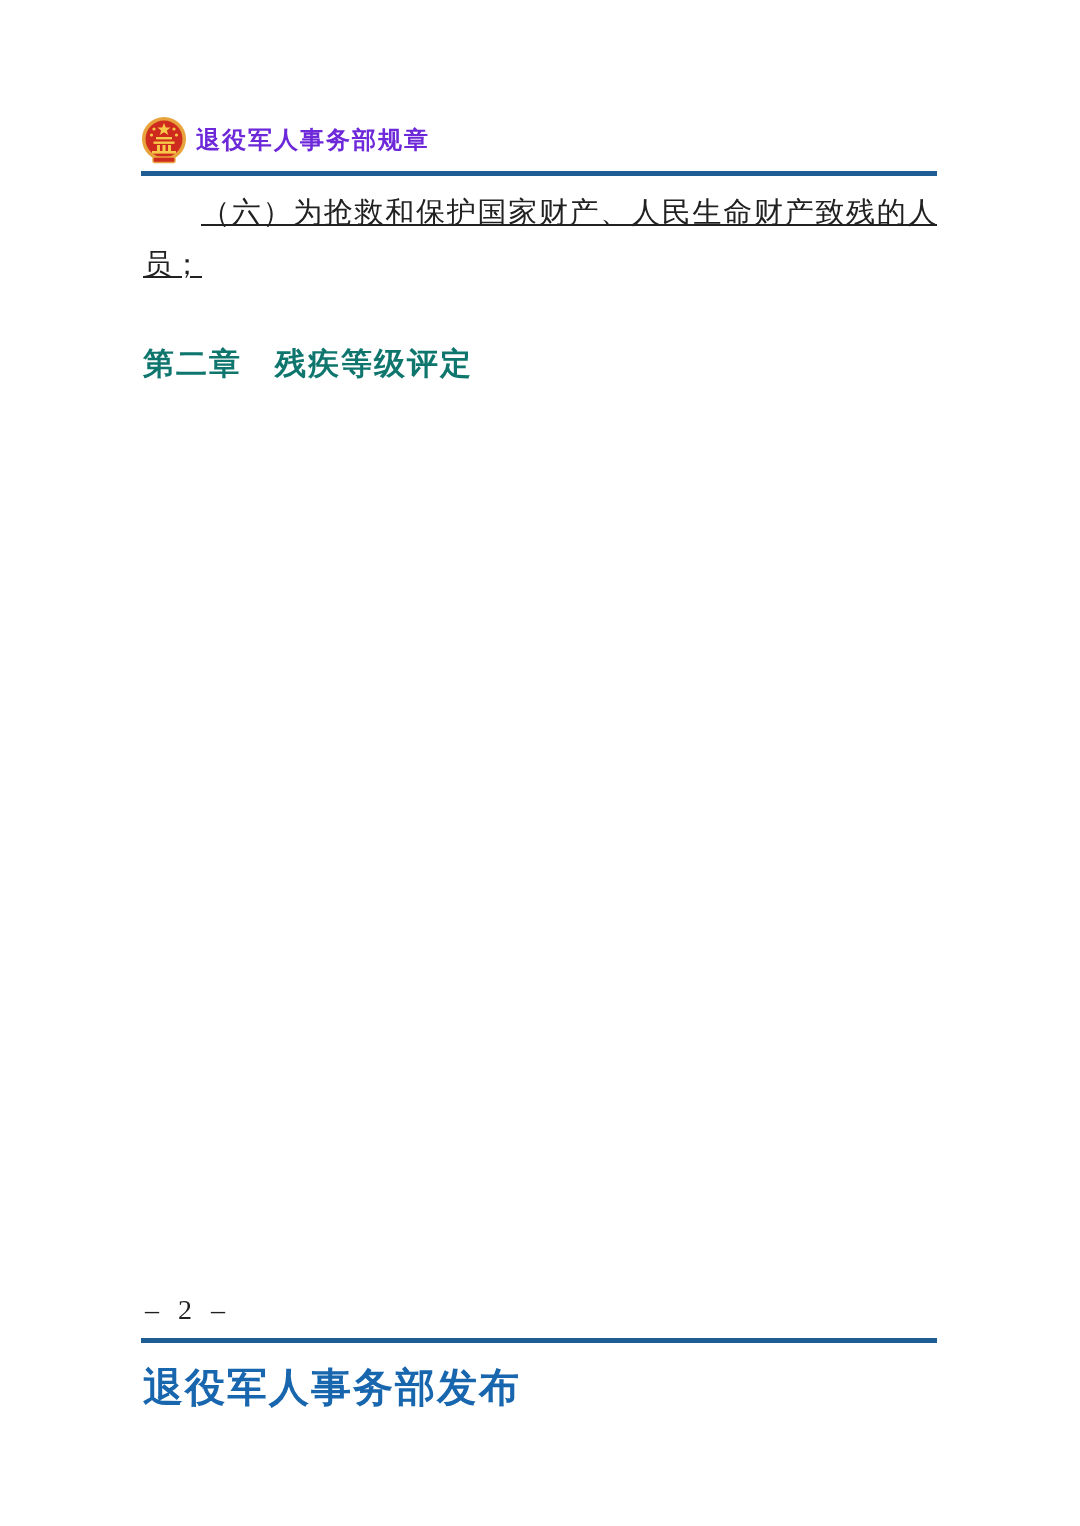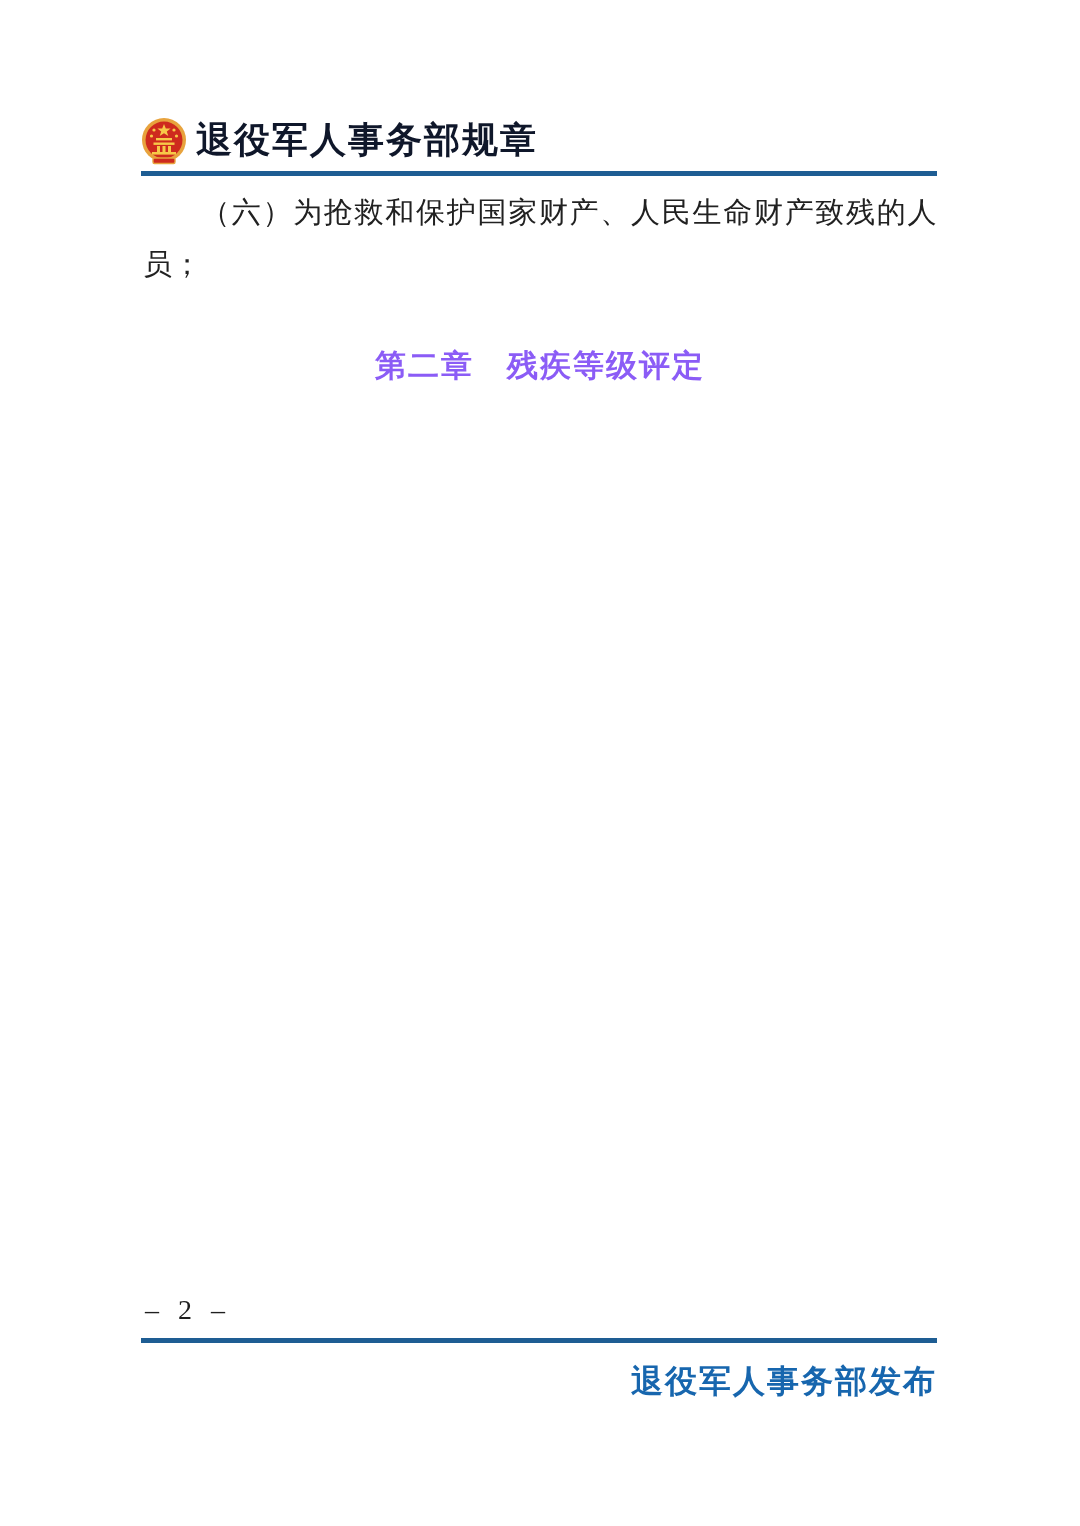--- a/index.html
+++ b/index.html
@@ -28,23 +28,23 @@
   }
   .emblem {
     width: 46px;
     height: 48px;
     flex: 0 0 auto;
     display: inline-block;
   }
   .header-title {
     font-family: "Liberation Sans", "DejaVu Sans", sans-serif;
     font-weight: bold;
-    font-size: 36px;
+    font-size: 24px;
     letter-spacing: 2px;
-    color: #0f172a;
+    color: #6d28d9;
     white-space: nowrap;
   }
   .rule {
     position: absolute;
     left: 141px;
     width: 796px;
     height: 5px;
     background: #1e5d93;
   }
   .header-rule { top: 171px; }
@@ -58,57 +58,58 @@
     color: #212121;
   }
   .para {
     margin: 0;
     font-size: 29px;
     line-height: 52px;
     text-indent: 2em;
     text-align: justify;
     text-justify: inter-ideograph;
     letter-spacing: 0.5px;
+    text-decoration: underline;
   }
   .para-label:not(:empty) {
     font-family: "Liberation Sans", "DejaVu Sans", sans-serif;
     font-weight: bold;
     margin-right: 0.95em;
     letter-spacing: 1px;
   }
   .chapter-heading {
     margin: 50px 0 54px 0;
-    font-family: Liberation Sans, sans-serif;
+    font-family: Liberation Mono, monospace;
     font-weight: bold;
     font-size: 31px;
     line-height: 52px;
-    text-align: center;
+    text-align: left;
     letter-spacing: 2px;
-    color: #8b5cf6;
+    color: #0f766e;
   }
 
   
   .page-number {
     position: absolute;
     left: 145px;
     top: 1294px;
     font-size: 28px;
     letter-spacing: 6px;
     color: #1f1f1f;
   }
   .footer-rule { top: 1338px; }
   .publisher {
     position: absolute;
     left: 143px;
     top: 1360px;
     width: 794px;
-    text-align: right;
+    text-align: left;
     font-family: "Liberation Sans", "DejaVu Sans", sans-serif;
     font-weight: bold;
-    font-size: 32px;
+    font-size: 40px;
     letter-spacing: 2px;
     color: #1766ae;
   }
 </style>
 </head>
 <body>
 
 <div class="page">
 
   <header class="page-header">

